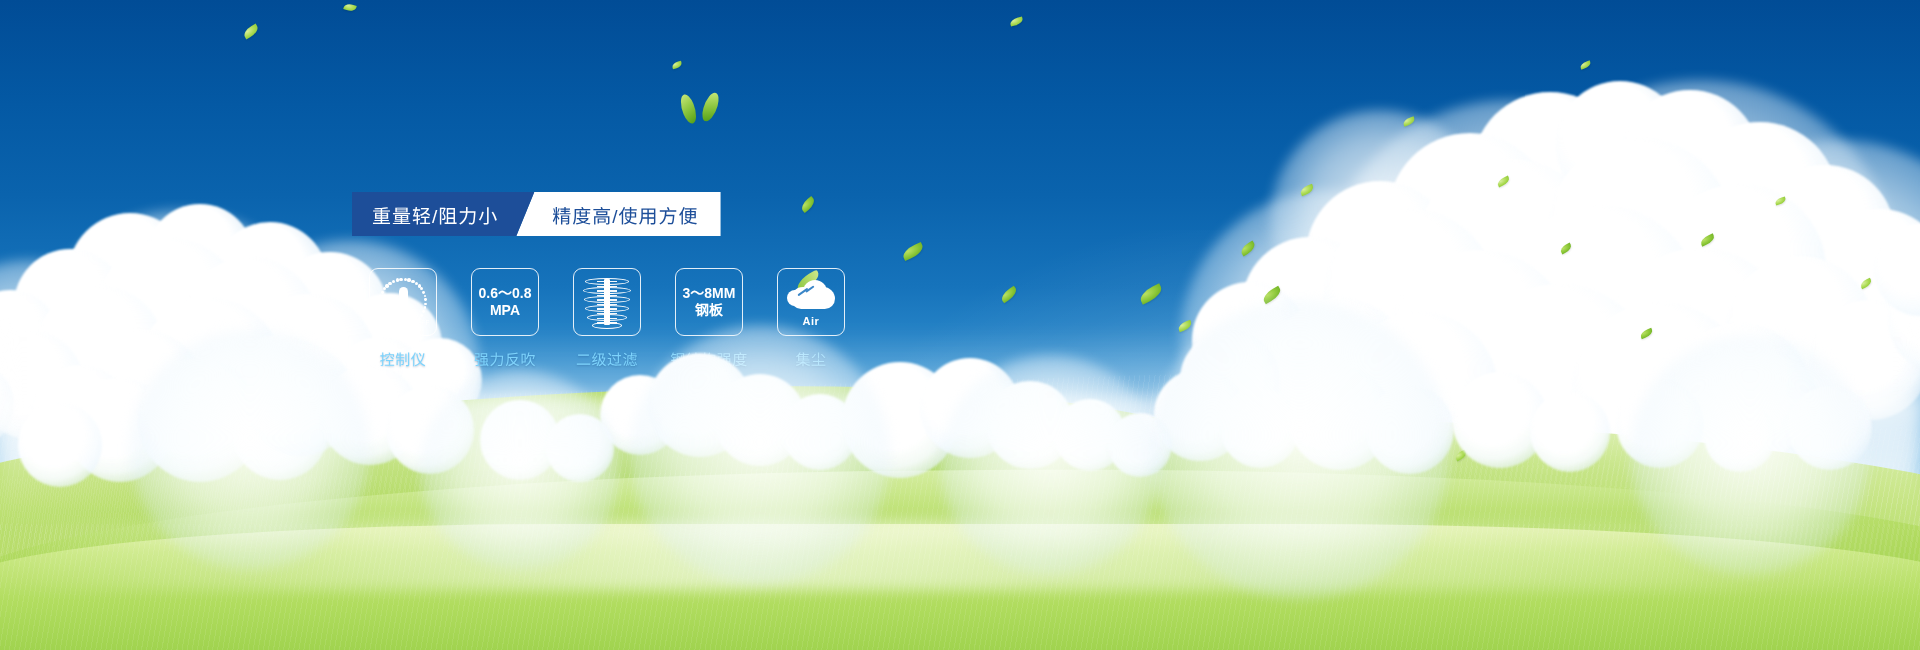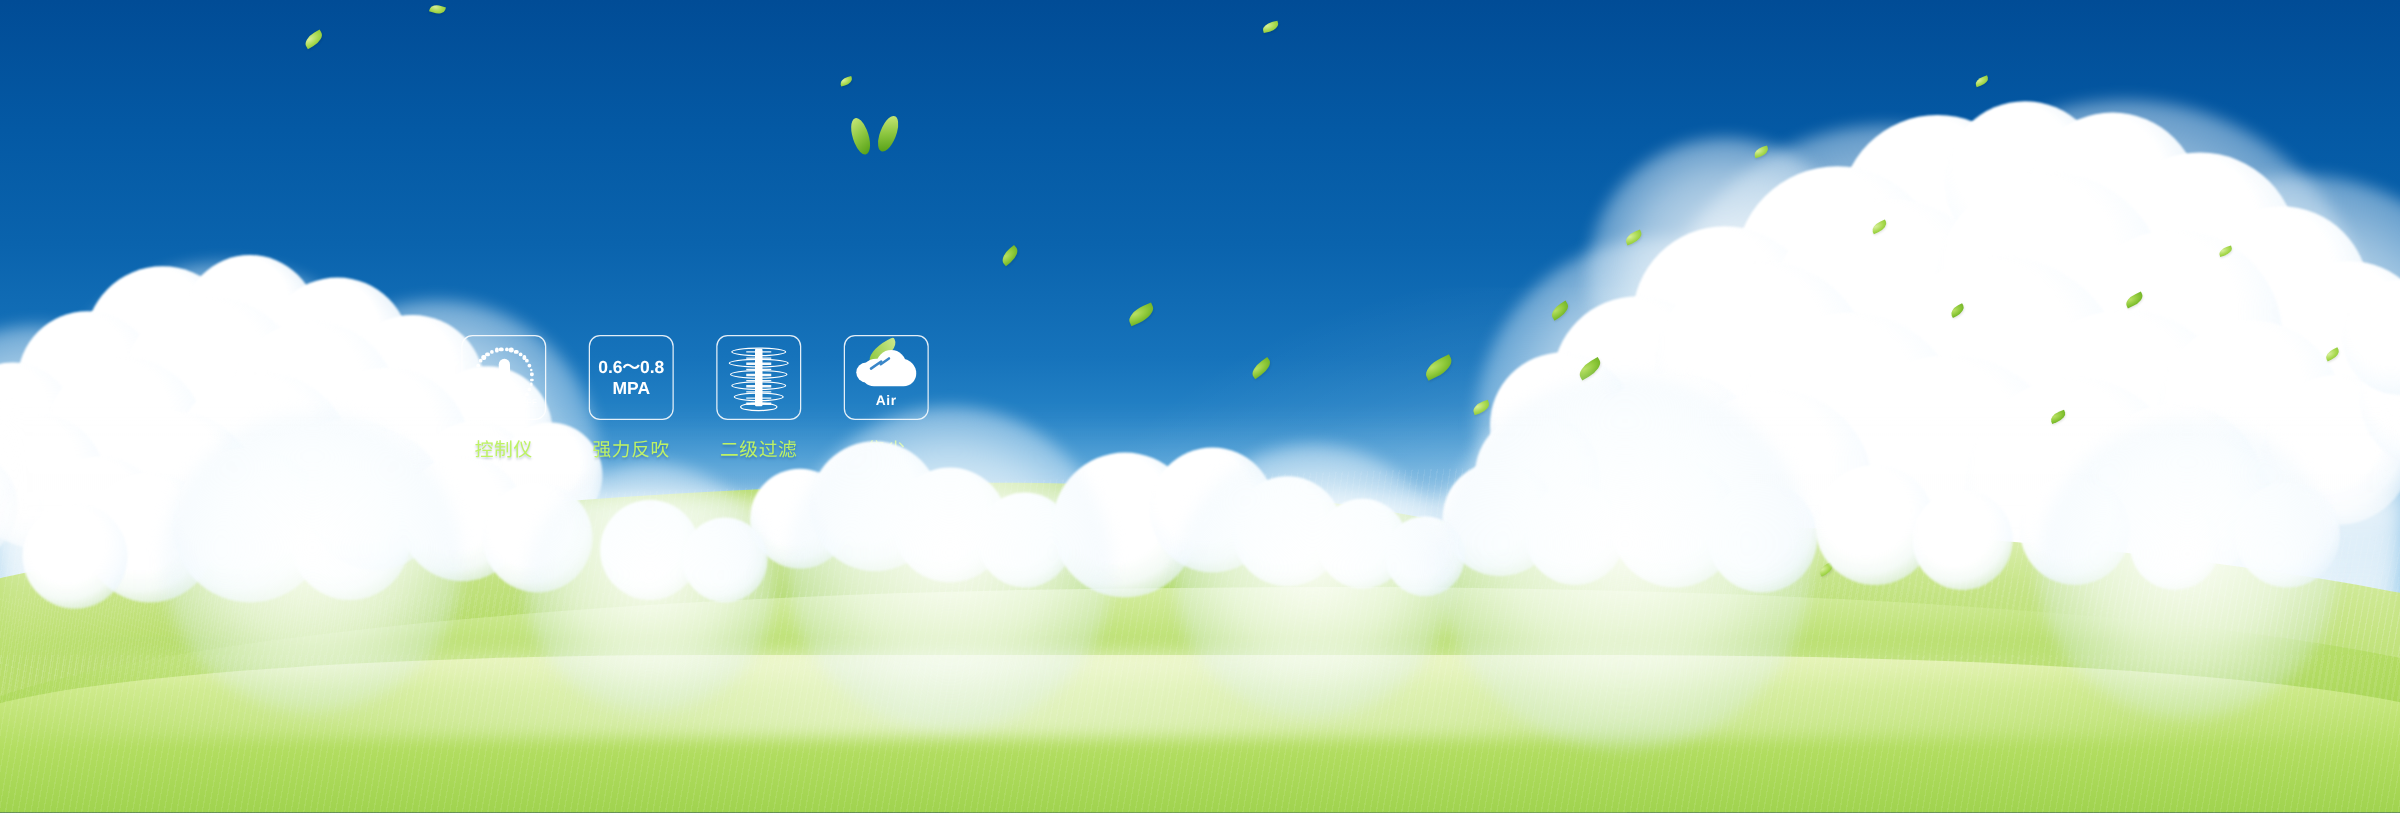--- a/index.html
+++ b/index.html
@@ -138,21 +138,21 @@
   .fbox{
     width:68px;height:68px;margin:0 auto;
     border:1.6px solid rgba(255,255,255,.88);
     border-radius:9px;
     display:flex;align-items:center;justify-content:center;
     color:#ffffff;
     box-sizing:border-box;
   }
   .flabel{
     margin-top:12px;
-    font-size:15px;color:#bef264;letter-spacing:.5px;
+    font-size:15px;color:#7dd3fc;letter-spacing:.5px;
     text-shadow:0 1px 2px rgba(0,40,90,.25);
   }
   .ftext{
     font-size:14px;line-height:17px;color:#fff;text-align:center;
     letter-spacing:0;
   }
   .ftext .big{display:block;font-weight:bold;}
 
   
   .gauge{position:relative;width:54px;height:52px;}
@@ -310,20 +310,22 @@
       <div class="leaf" style="left: 1560px; top: 245px; width: 12px; height: 7px; transform: rotate(-28deg);"></div>
       <div class="leaf" style="left: 1120px; top: 430px; width: 13px; height: 7px; transform: rotate(-30deg);"></div>
     </div>
 
   <div class="title-leaves">
     <span class="tl l1"></span>
     <span class="tl l2"></span>
   </div>
 
   <div class="subbar">
+    <div class="badge dark">重量轻/阻力小</div>
+    <div class="badge light">精度高/使用方便</div>
   </div>
 
   <div class="features">
 
     <div class="feature">
       <div class="fbox">
         <div class="gauge">
           <span class="needle"></span>
           <span class="gl no">NO</span>
           <span class="gl off">OFF</span>
@@ -388,20 +390,29 @@
               <i></i>
               <i></i>
               <i></i>
               <i></i>
             </span>
           </div>
       </div>
       <div class="flabel">二级过滤</div>
     </div>
 
+    <div class="feature">
+      <div class="fbox">
+        <div class="ftext">
+          <span class="big">3～8MM</span>
+          <span class="big">钢板</span>
+        </div>
+      </div>
+      <div class="flabel">钢结构强度</div>
+    </div>
 
     <div class="feature">
       <div class="fbox">
         <div class="aircloud">
           <span class="leafa"></span>
           <span class="cbody"></span>
           <span class="cb2"></span>
           <span class="cb3"></span>
           <span class="slash" style="left:14px;top:12px;width:12px;height:2.4px;transform:rotate(-35deg);"></span>
           <span class="slash" style="left:22px;top:9px;width:10px;height:2.4px;transform:rotate(-35deg);"></span>

